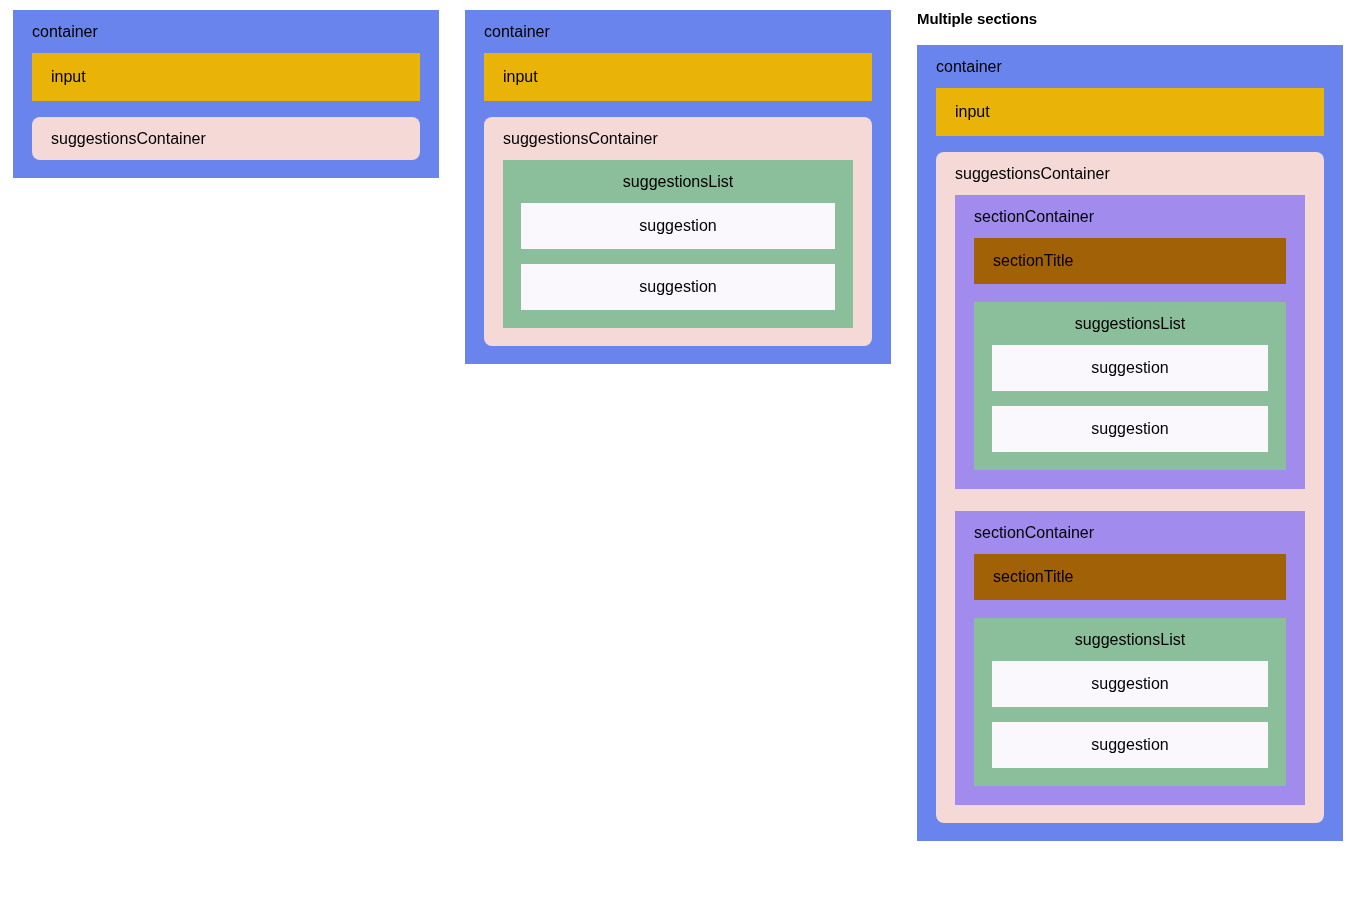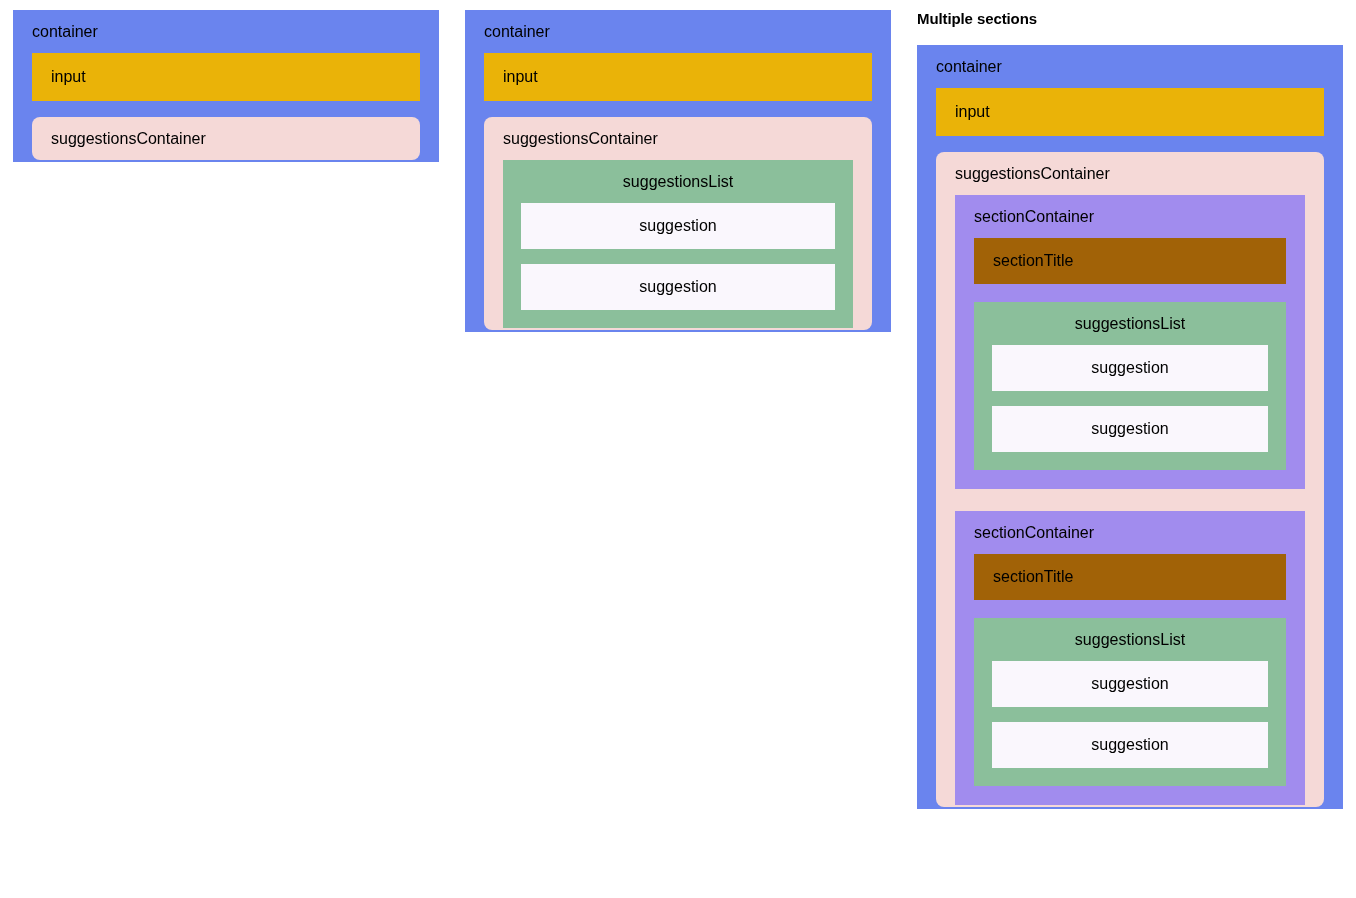--- a/index.html
+++ b/index.html
@@ -31,21 +31,21 @@
   .col-heading {
     font-size: 15px;
     font-weight: bold;
     line-height: 18px;
     margin: 0 0 17px 0;
     letter-spacing: -0.1px;
   }
 
   
   .box {
-    padding: 11px 19px 2px 19px;
+    padding: 11px 19px 18px 19px;
   }
   .box > .box-label {
     font-size: 16px;
     line-height: 21px;
     padding-bottom: 11px;
     display: block;
     white-space: nowrap;
   }
 
   .container-box {

